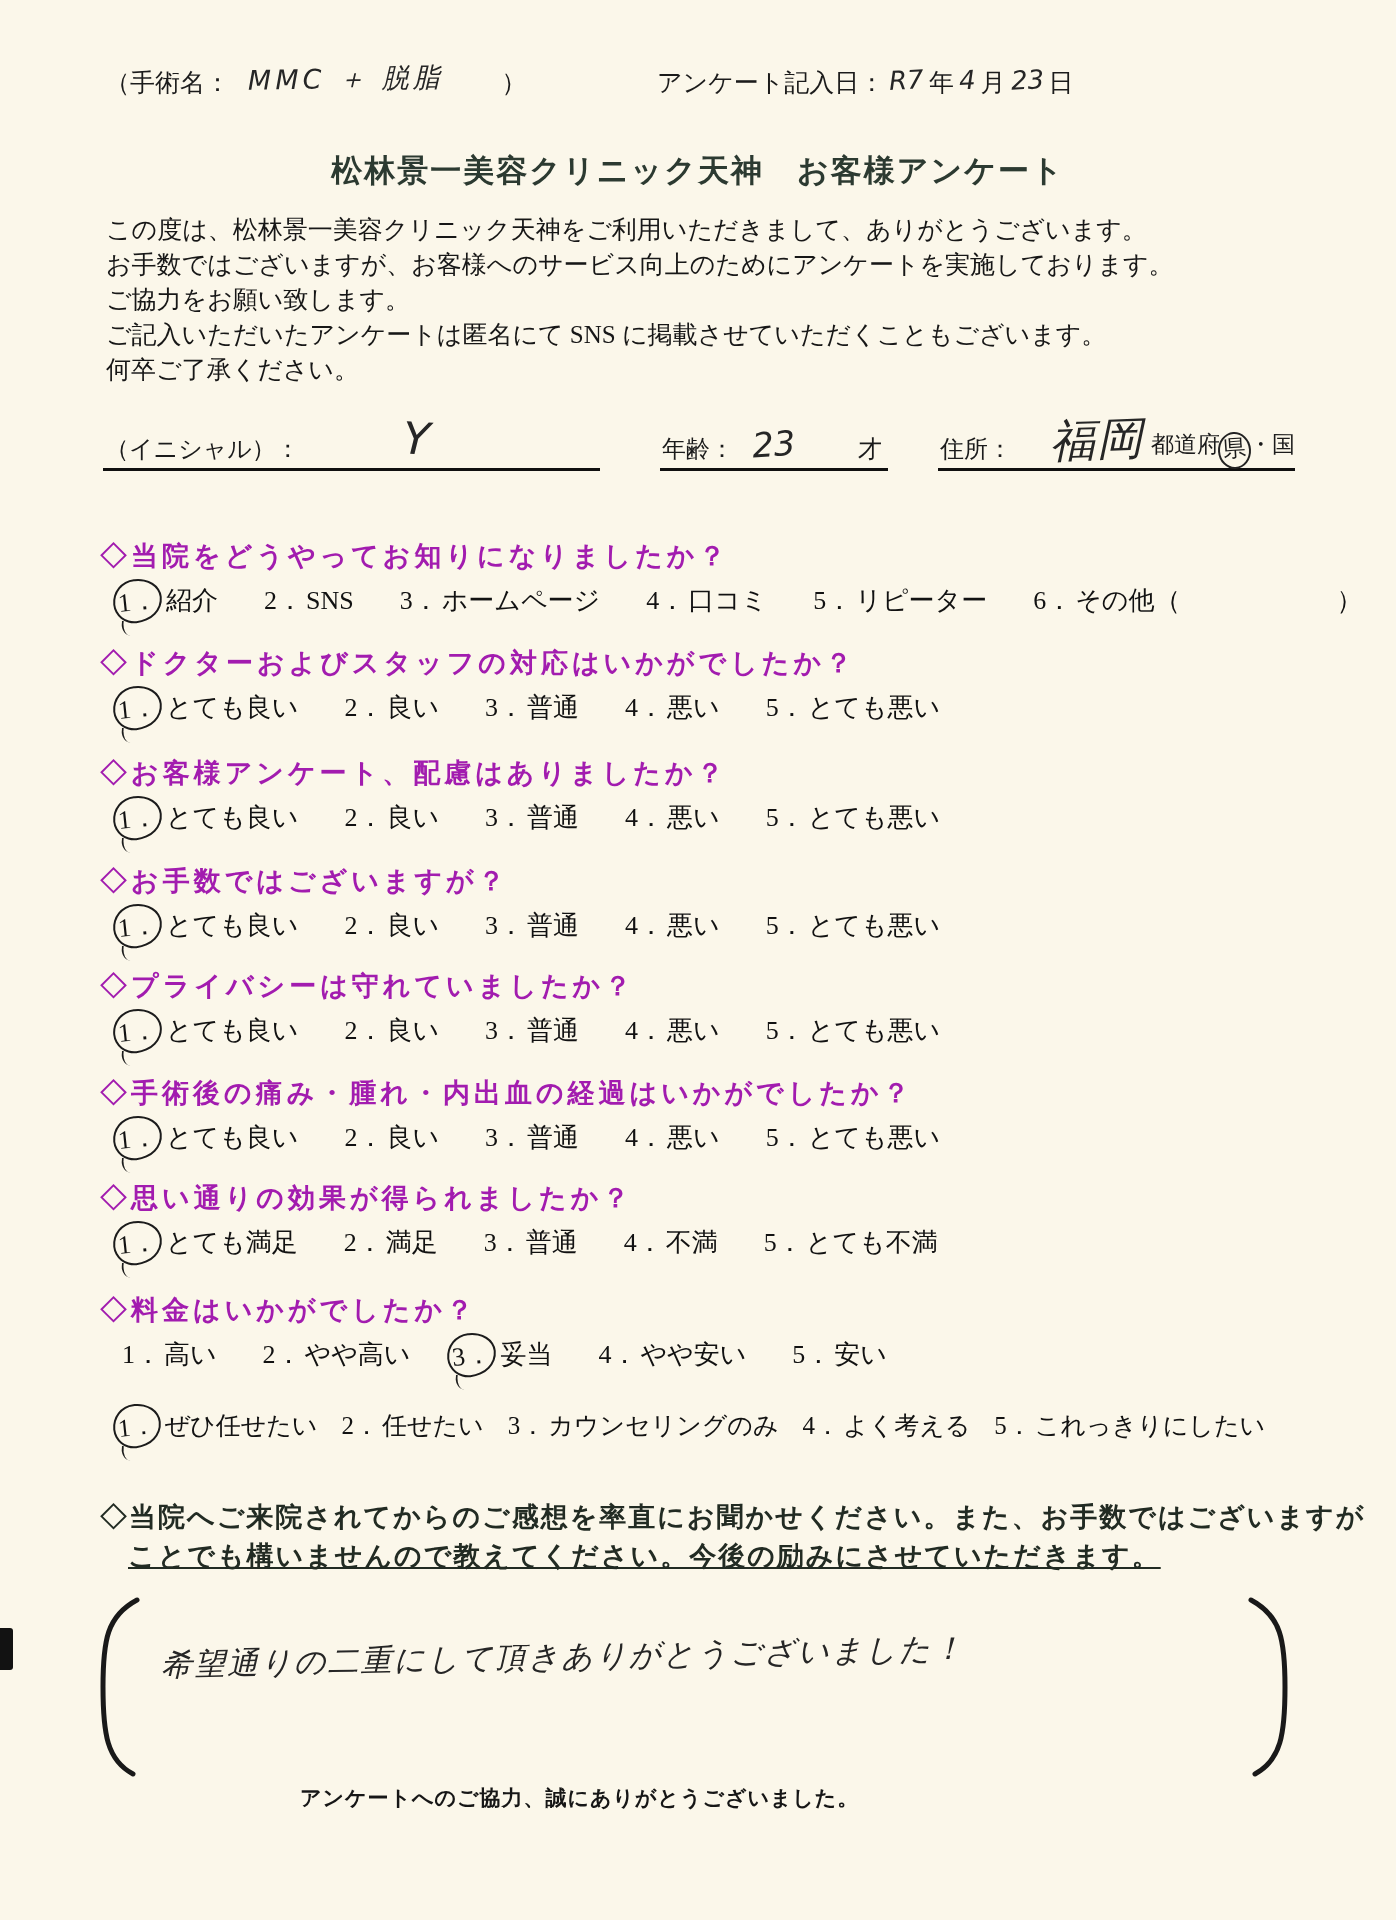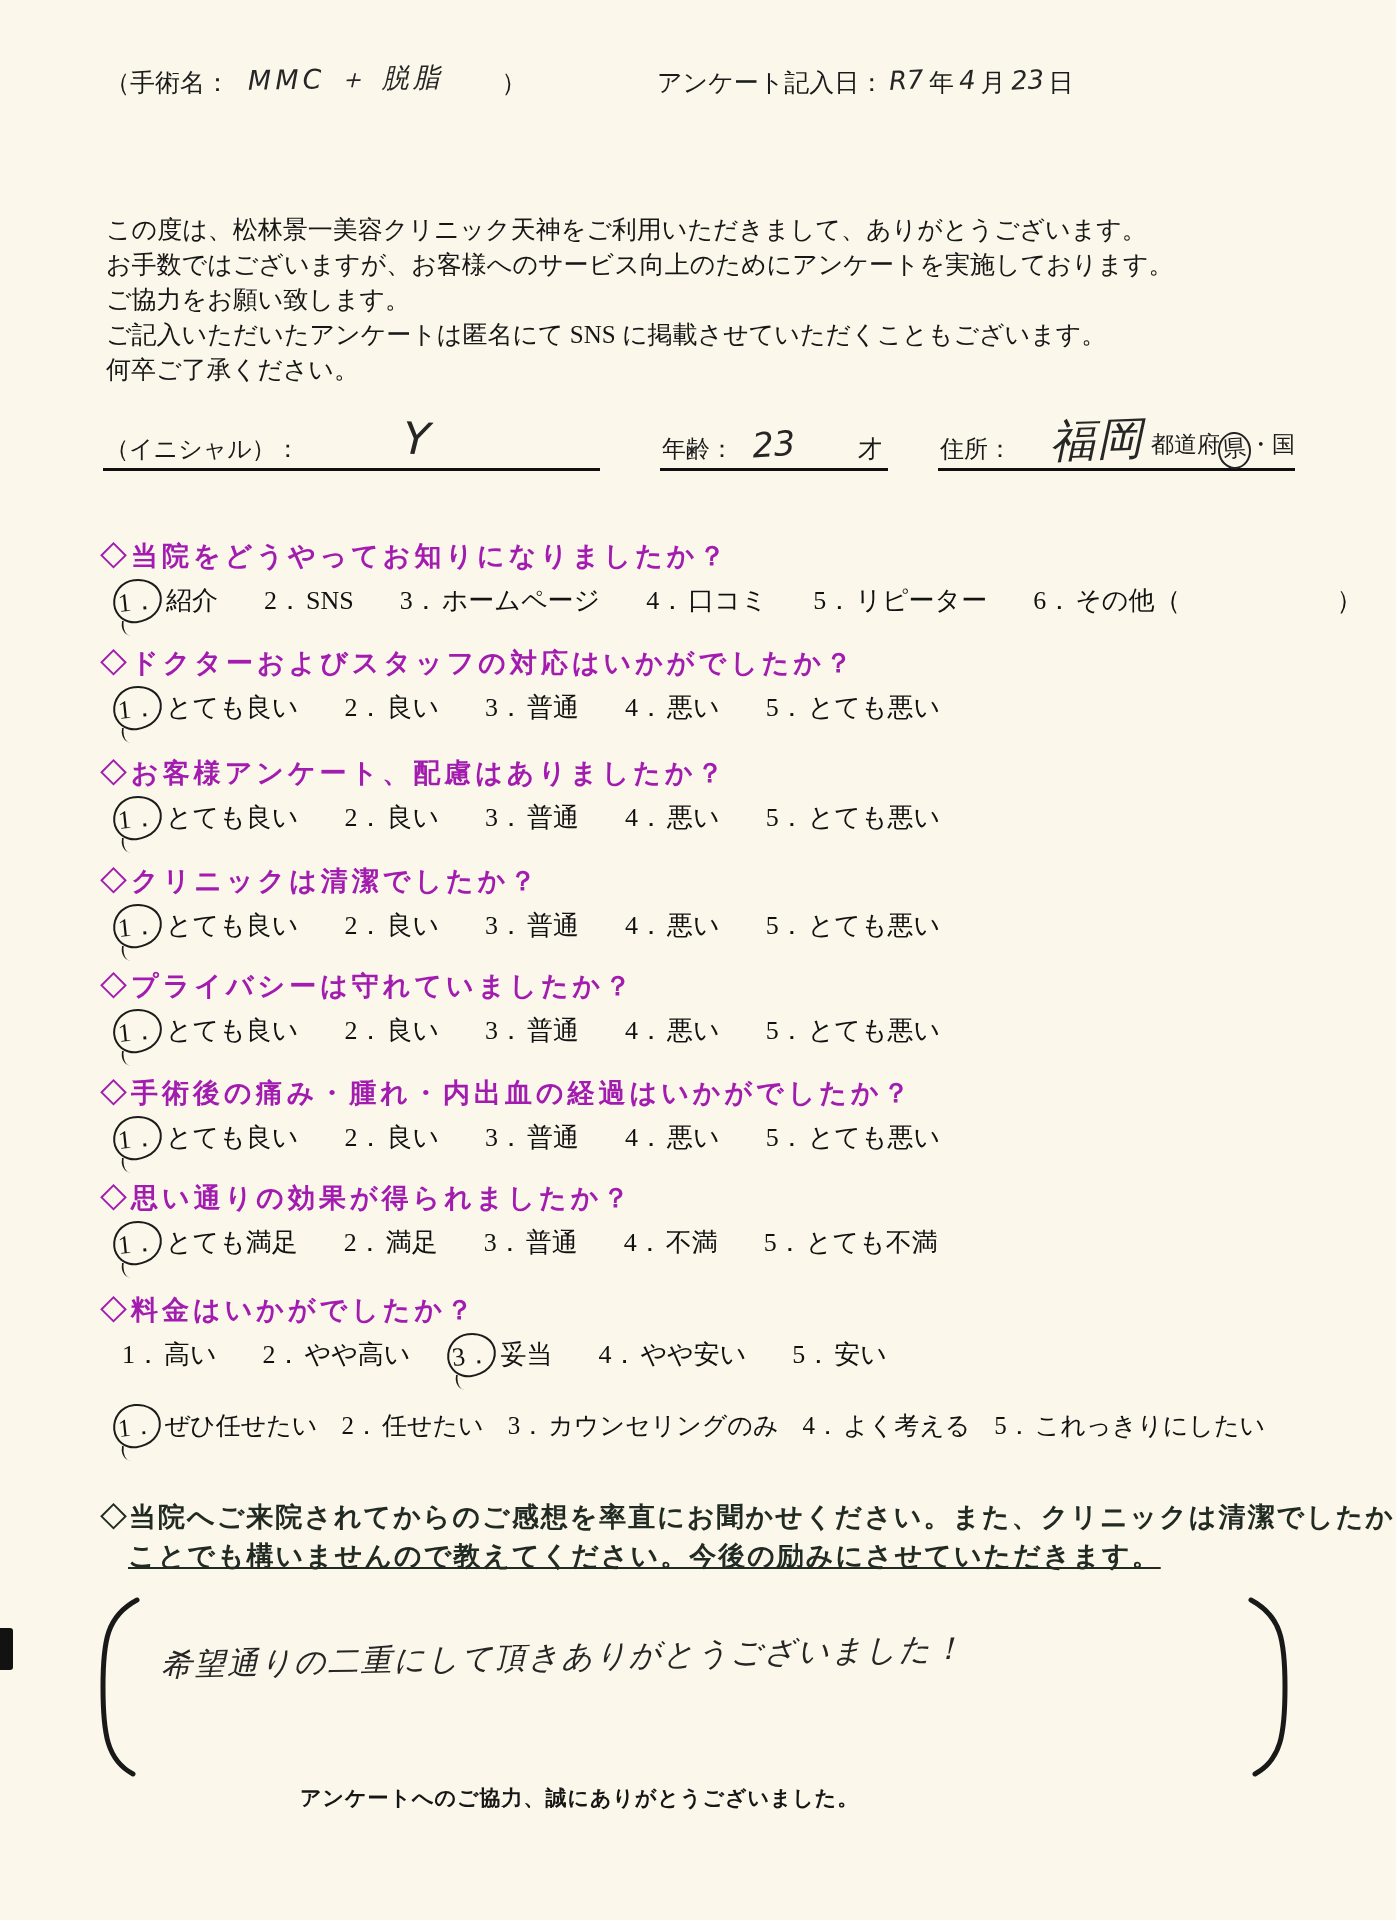--- a/index.html
+++ b/index.html
@@ -109,20 +109,21 @@
 
   <div class="top-row">
     <span class="surgery-group">
       <span>（手術名：</span><span class="hw hw-surgery">MMC ＋ 脱脂</span><span class="surgery-close">）</span>
     </span>
     <span class="date-group">
       <span>アンケート記入日：</span><span class="hw hw-date">R7</span><span>年</span><span class="hw hw-date">4</span><span>月</span><span class="hw hw-date">23</span><span>日</span>
     </span>
   </div>
 
+  <div class="title">松林景一美容クリニック天神　お客様アンケート</div>
 
   <div class="intro">
     <div>この度は、松林景一美容クリニック天神をご利用いただきまして、ありがとうございます。</div>
     <div>お手数ではございますが、お客様へのサービス向上のためにアンケートを実施しております。</div>
     <div>ご協力をお願い致します。</div>
     <div>ご記入いただいたアンケートは匿名にて SNS に掲載させていただくこともございます。</div>
     <div>何卒ご了承ください。</div>
   </div>
 
   <div class="profile">
@@ -216,21 +217,21 @@
             <span class="num">4．</span>
             <span>悪い</span>
           </span>
           <span class="opt">
             <span class="num">5．</span>
             <span>とても悪い</span>
           </span>
         </div>
       </div>
       <div class="qblock" style="top: 863px;">
-        <div class="q-text">◇クリニックは清潔でしたか？</div>
+        <div class="q-text">◇お手数ではございますが？</div>
         <div class="opts">
           <span class="opt">
             <span class="num circled">1．</span>
             <span>とても良い</span>
           </span>
           <span class="opt">
             <span class="num">2．</span>
             <span>良い</span>
           </span>
           <span class="opt">
@@ -367,21 +368,21 @@
           </span>
           <span class="opt">
             <span class="num">5．</span>
             <span>これっきりにしたい</span>
           </span>
         </div>
       </div>
     </div>
 
   <div class="feedback-q">
-    <span>◇当院へご来院されてからのご感想を率直にお聞かせください。また、クリニックは清潔でしたか</span>
+    <span>◇当院へご来院されてからのご感想を率直にお聞かせください。また、お手数ではございますが</span>
     <span class="l2">ことでも構いませんので教えてください。今後の励みにさせていただきます。</span>
   </div>
 
   <div class="comment-box">
     <svg class="bracket left" viewBox="0 0 48 182">
       <path d="M44,4 C14,20 10,44 10,91 C10,138 14,164 40,178" fill="none" stroke="#191919" stroke-width="5" stroke-linecap="round"></path>
     </svg>
     <svg class="bracket right" viewBox="0 0 48 182">
       <path d="M4,4 C34,20 38,44 38,91 C38,138 34,164 8,178" fill="none" stroke="#191919" stroke-width="5" stroke-linecap="round"></path>
     </svg>

